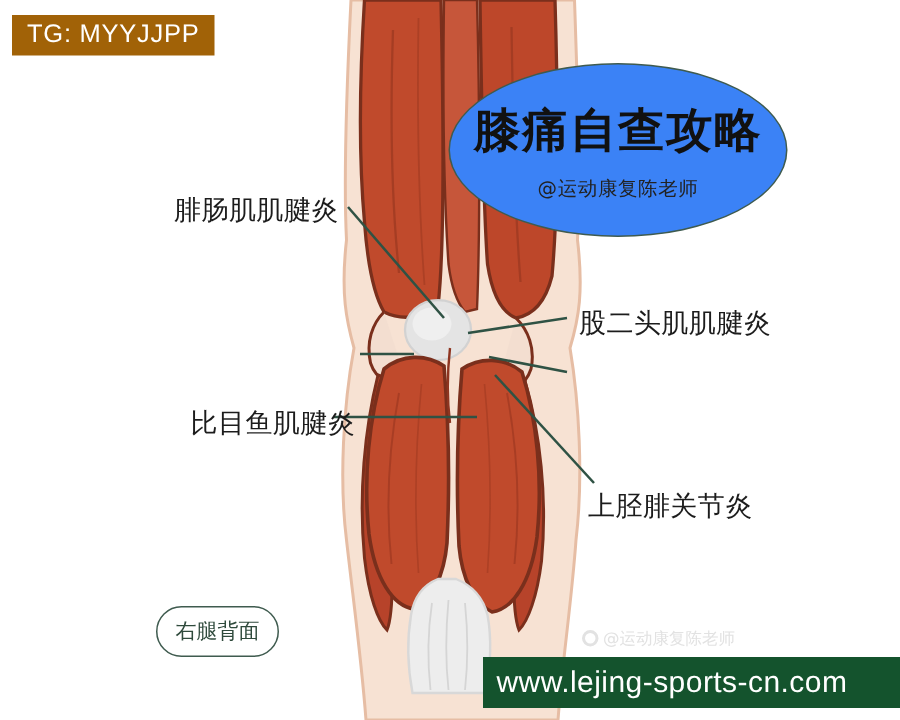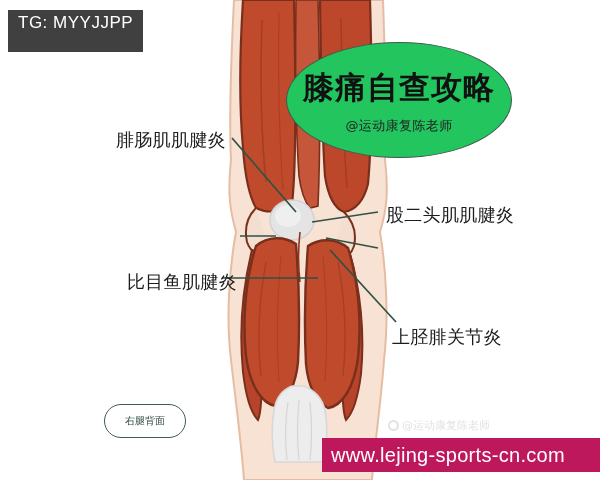--- a/index.html
+++ b/index.html
@@ -18,35 +18,35 @@
   #anatomy-svg {
     position: absolute;
     left: 0; top: 0;
     width: 600px;
     height: 480px;
   }
   .tg-watermark {
     position: absolute;
     left: 8px;
     top: 10px;
-    background: #404040;
+    background: #a16207;
     color: #ffffff;
     font-size: 17px;
     letter-spacing: 0.5px;
-    padding: 3px 10px 19px 10px;
+    padding: 3px 10px 4px 10px;
     line-height: 1.15;
     white-space: nowrap;
   }
   .site-watermark {
     position: absolute;
     left: 322px;
     top: 438px;
     width: 278px;
     height: 34px;
-    background: #be185d;
+    background: #14532d;
     color: #ffffff;
     font-size: 20px;
     letter-spacing: 0.3px;
     display: flex;
     align-items: center;
     padding-left: 9px;
     box-sizing: border-box;
     white-space: nowrap;
   }
   .weibo-watermark {
@@ -63,25 +63,25 @@
   }
   .weibo-eye {
     width: 11px;
     height: 11px;
     border-radius: 50%;
     border: 2px solid #e2e2e2;
     box-sizing: border-box;
   }
   .title-bubble {
     position: absolute;
-    left: 286px;
+    left: 299px;
     top: 42px;
     width: 226px;
     height: 116px;
-    background: #22c55e;
+    background: #3b82f6;
     border: 1.3px solid #3f5b4f;
     border-radius: 50% / 50%;
     display: flex;
     flex-direction: column;
     align-items: center;
     justify-content: center;
     box-sizing: border-box;
   }
   .title-main {
     font-family: "DejaVu Sans", sans-serif;
@@ -112,21 +112,21 @@
   .view-badge {
     position: absolute;
     left: 104px;
     top: 404px;
     width: 82px;
     height: 34px;
     border: 1.4px solid #3f5b4f;
     border-radius: 17px;
     color: #2f4a3c;
     font-family: "DejaVu Sans", sans-serif;
-    font-size: 10px;
+    font-size: 14px;
     display: flex;
     align-items: center;
     justify-content: center;
     box-sizing: border-box;
     background: transparent;
   }
 </style>
 </head>
 <body>
 

